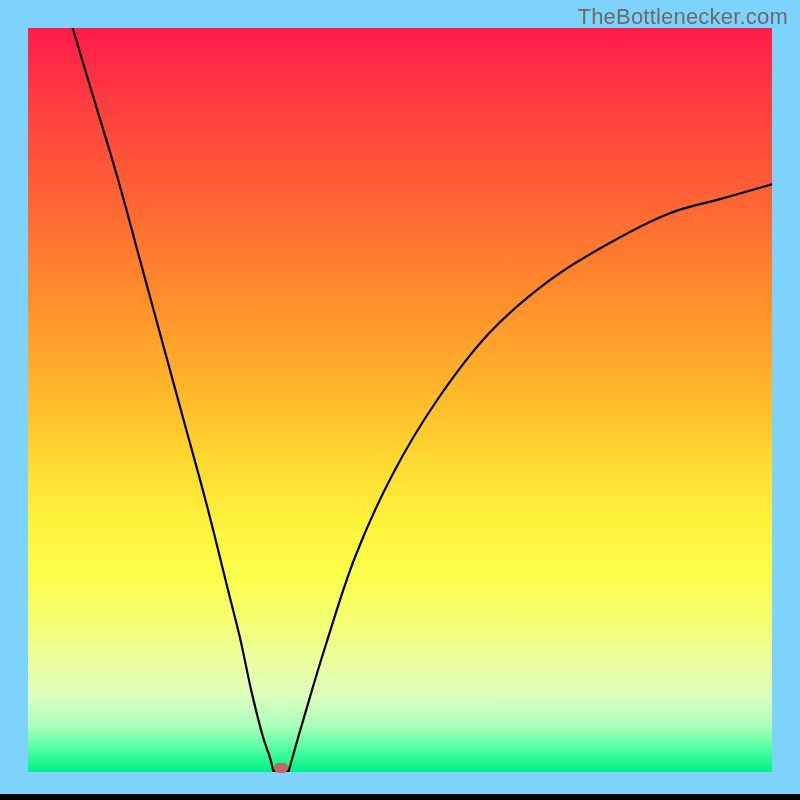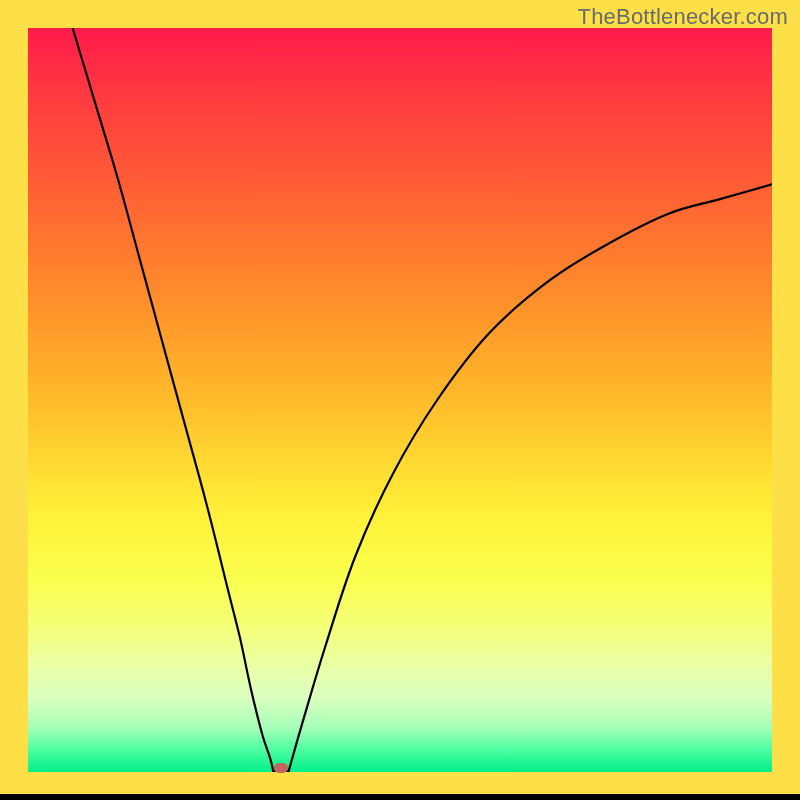--- a/index.html
+++ b/index.html
@@ -8,21 +8,21 @@
     width: 800px;
     height: 800px;
     overflow: hidden;
     background: #000;
     font-family: Arial, Helvetica, sans-serif;
   }
   .frame {
     position: relative;
     width: 800px;
     height: 794px;
-    background: #fde047;
+    background: #7dd3fc;
     text-decoration: underline;
   }
   .watermark {
     position: absolute;
     top: 4px;
     right: 12px;
     color: #6b6b6b;
     font-size: 22px;
     font-weight: 400;
     letter-spacing: 0.2px;

